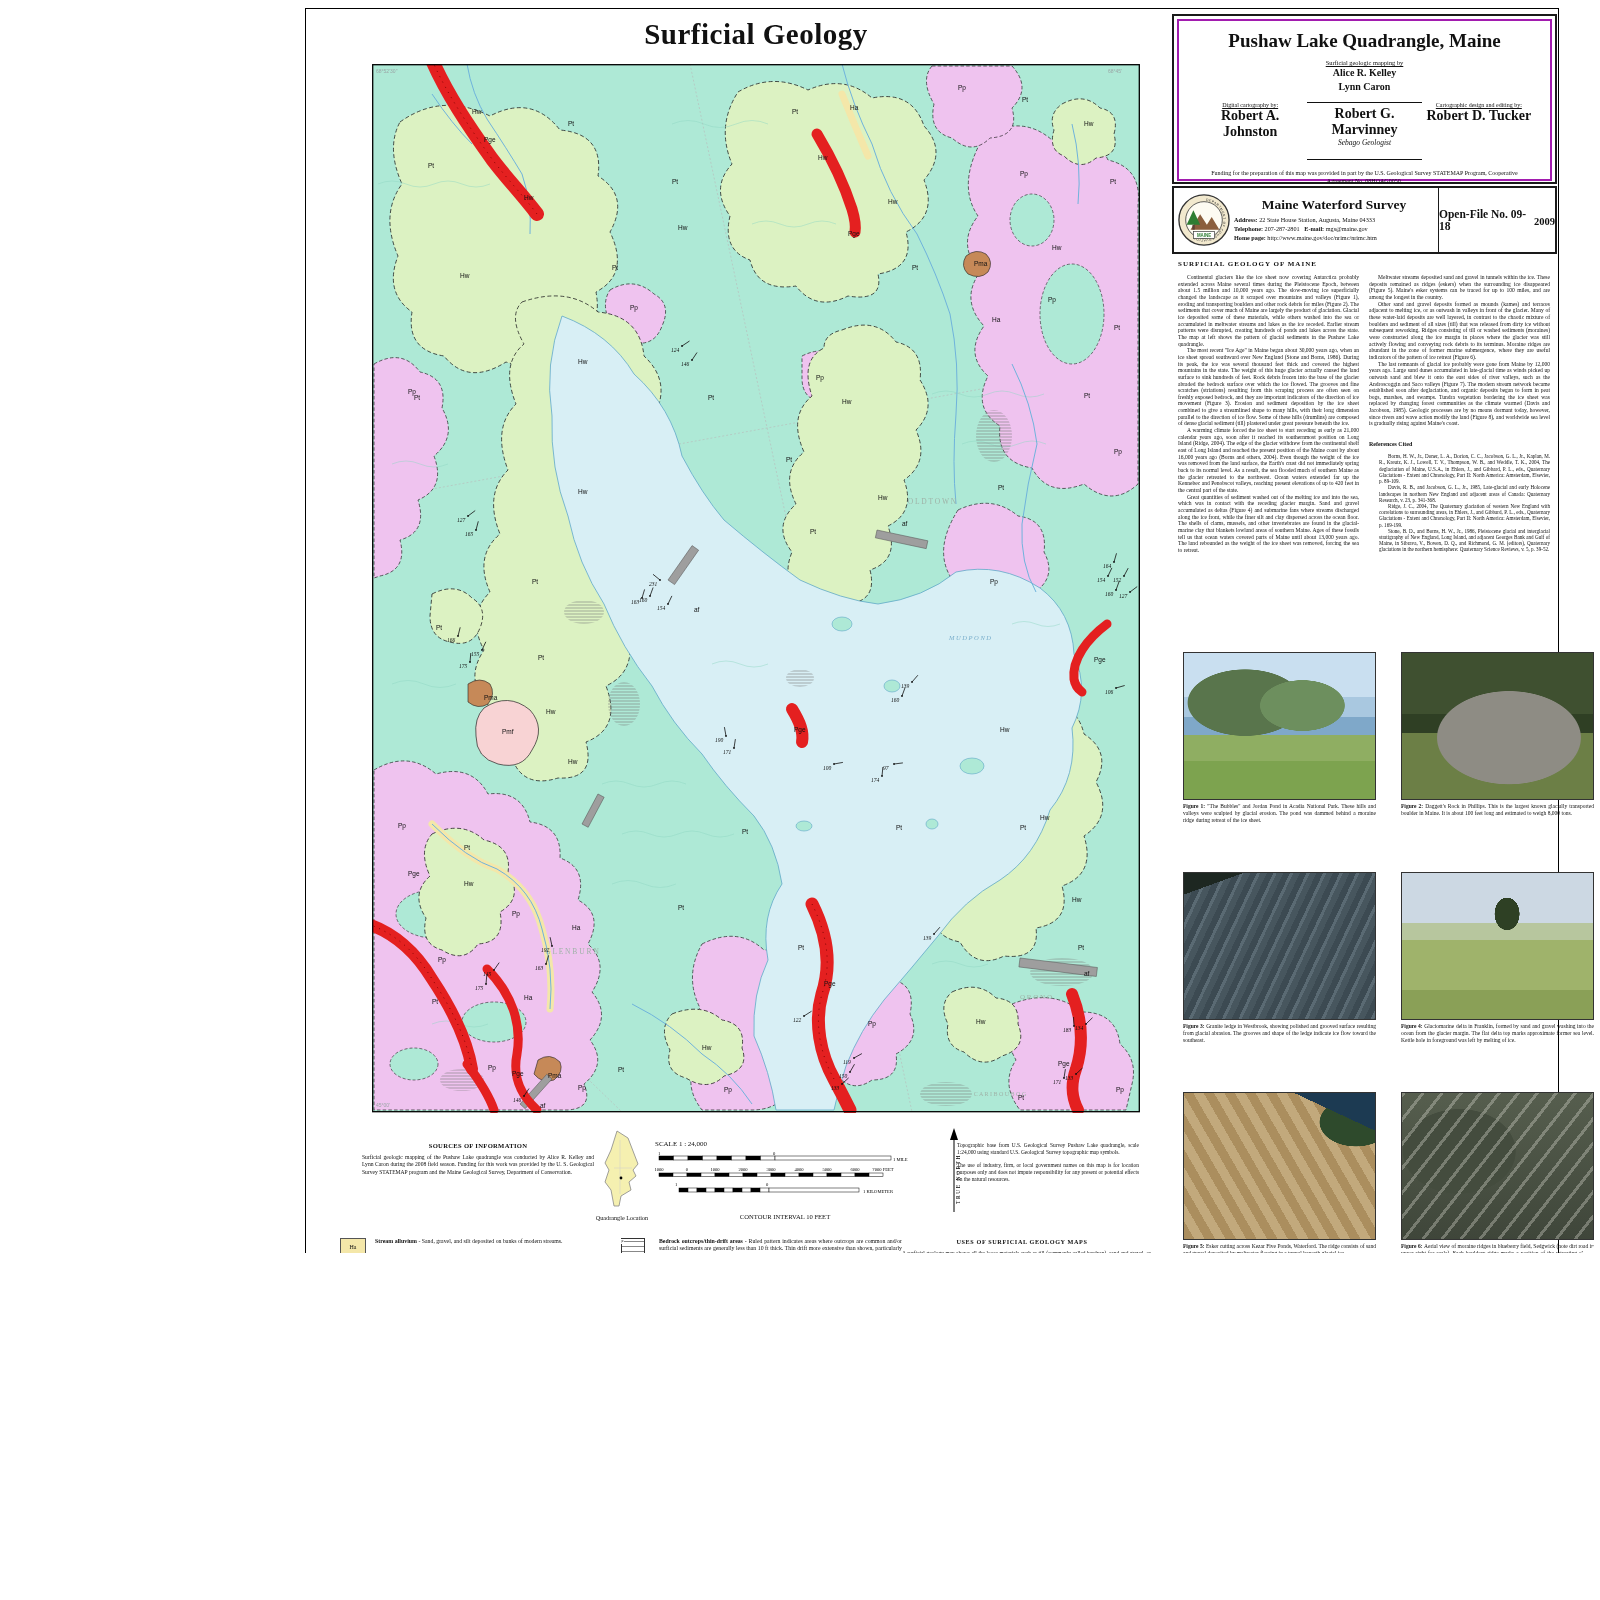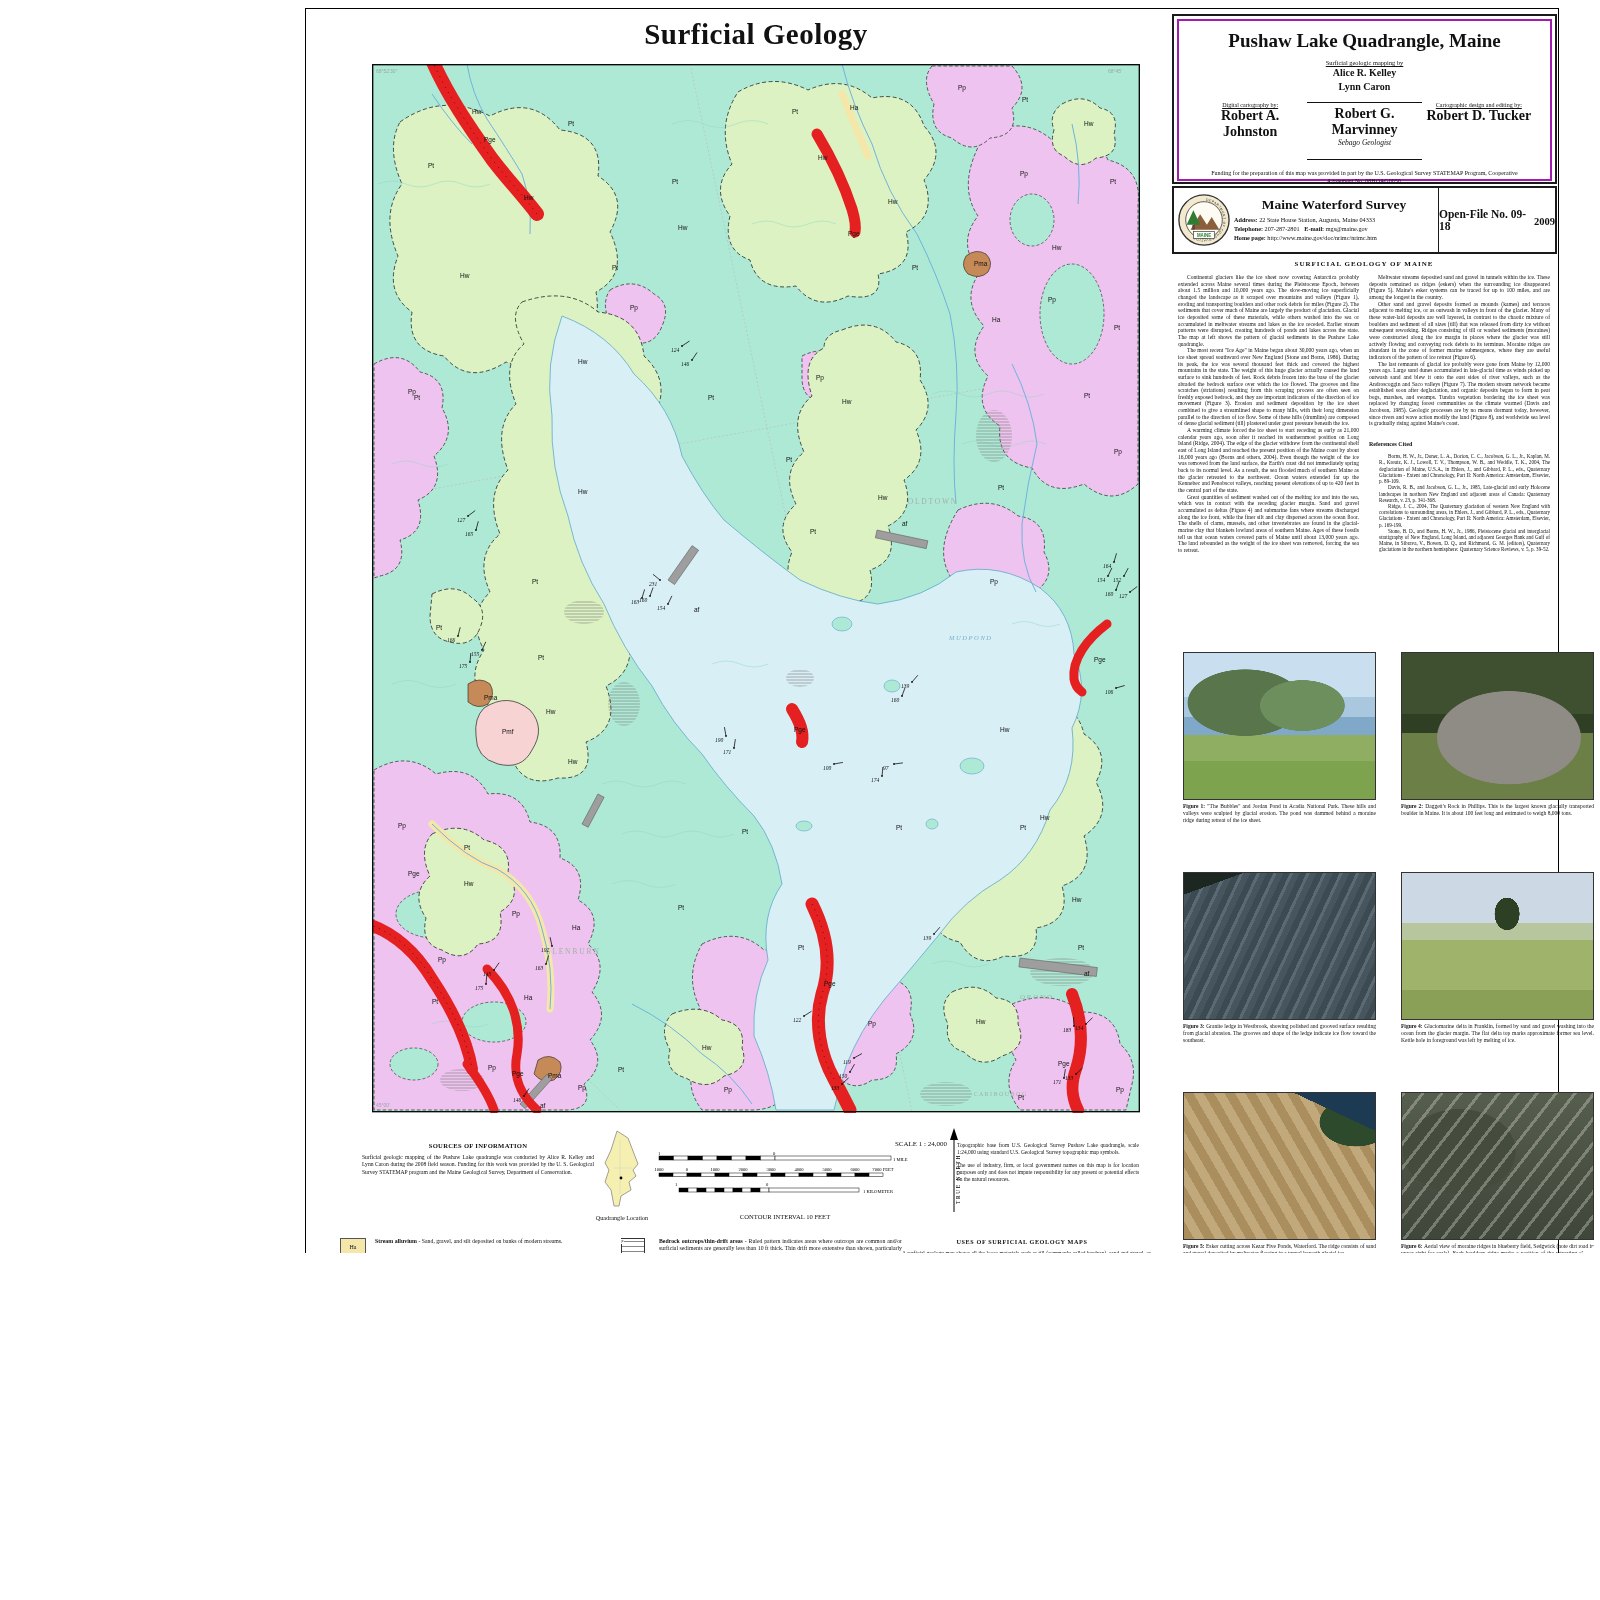--- a/index.html
+++ b/index.html
@@ -9,21 +9,21 @@
           border:1.5px solid #000;background:#fff;}
   
   .map-title{position:absolute;left:372px;top:18px;width:768px;text-align:center;
              font-size:29px;font-weight:bold;letter-spacing:.5px;}
   .map-svg{position:absolute;left:372px;top:64px;width:768px;height:1049px;}
   .sources{position:absolute;left:362px;top:1142px;width:232px;}
   .sources .h{text-align:center;font-weight:bold;font-size:6.6px;margin-bottom:5px;letter-spacing:.3px;}
   .sources .b{font-size:5.6px;line-height:1.3;text-align:justify;}
   .maine-box{position:absolute;left:600px;top:1128px;width:44px;height:84px;}
   .quad-label{position:absolute;left:572px;top:1214px;width:100px;text-align:center;font-size:6.2px;}
-  .scale-title{position:absolute;left:687px;top:1140px;width:260px;text-align:right;font-size:7px;}
+  .scale-title{position:absolute;left:655px;top:1140px;width:260px;text-align:left;font-size:7px;}
   .scalebars{position:absolute;left:655px;top:1150px;width:260px;height:60px;}
   .contour{position:absolute;left:640px;top:1213px;width:290px;text-align:center;font-size:6.6px;}
   .base-notes{position:absolute;left:957px;top:1142px;width:182px;font-size:5.4px;line-height:1.3;text-align:justify;}
   .base-notes p{margin:0 0 6px 0;}
   .tnorth{position:absolute;left:944px;top:1126px;width:20px;height:94px;}
   
   .legend-units{position:absolute;left:340px;top:1238px;width:262px;}
   .lg-row{display:flex;margin-bottom:7px;}
   .lg-swatch{width:24px;height:15px;border:1px solid #555;flex:none;display:flex;
              align-items:center;justify-content:center;font-size:6px;margin-right:9px;}
@@ -65,21 +65,21 @@
   .mgs-logo{width:60px;flex:none;display:flex;justify-content:center;}
   .mgs-mid{flex:1;padding-right:4px;}
   .mgs-name{font-size:13.5px;font-weight:bold;text-align:center;margin-bottom:3px;}
   .mgs-line{font-size:6.2px;line-height:1.4;}
   .mgs-line b{font-size:6.2px;}
   .mgs-right{width:116px;flex:none;border-left:1.5px solid #1a1a1a;height:100%;
              display:flex;align-items:center;justify-content:center;}
   .of-no{font-size:11.5px;font-weight:bold;}
   .of-yr{font-size:10.5px;font-weight:bold;margin-top:3px;}
   .article{position:absolute;left:1178px;top:260px;width:372px;}
-  .art-h{text-align:center;font-weight:bold;font-size:7px;letter-spacing:1px;margin-bottom:6px;}
+  .art-h{font-weight:bold;font-size:7px;letter-spacing:1px;margin-bottom:6px;}
   .art-cols{display:flex;gap:10px;}
   .art-col{width:181px;font-size:5.55px;line-height:1.2;text-align:justify;}
   .art-col p{margin:0;text-indent:9px;}
   .refs-h{font-weight:bold;font-size:6px;margin:14px 0 5px 0;}
   .ref{font-size:5.1px;line-height:1.22;margin:0 0 3.5px 0;padding-left:10px;text-indent:-10px;text-align:justify;}
   
   .figure{position:absolute;width:193px;}
   .photo{width:193px;height:148px;border:1px solid #333;box-sizing:border-box;}
   .figcap{margin-top:3px;font-size:5.5px;line-height:1.3;text-align:justify;}
   .f1{background:

